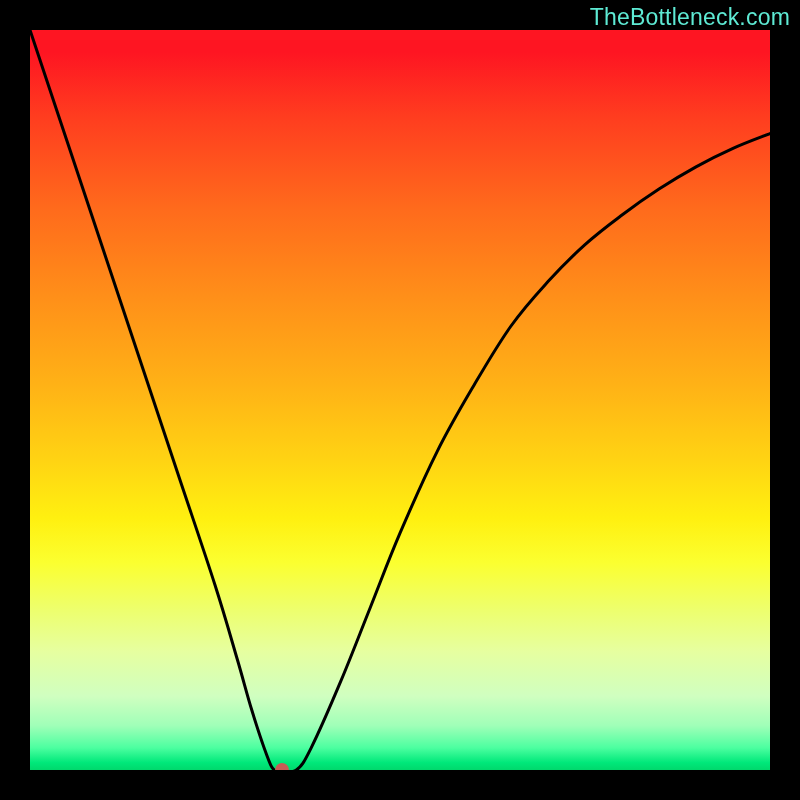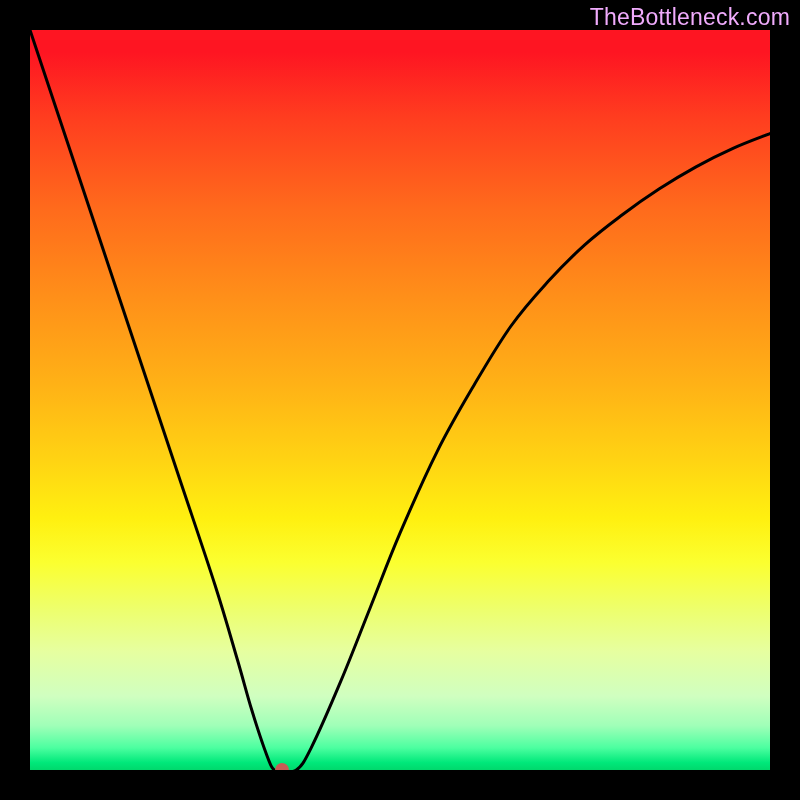--- a/index.html
+++ b/index.html
@@ -14,21 +14,21 @@
   .frame {
     position: relative;
     width: 800px;
     height: 800px;
     background: #000;
   }
   .watermark {
     position: absolute;
     top: 4px;
     right: 10px;
-    color: #f0abfc;
+    color: #5eead4;
     font-size: 23px;
     letter-spacing: 0.2px;
     font-weight: 400;
     z-index: 5;
   }
   .plot-area {
     position: absolute;
     left: 30px;
     top: 30px;
     width: 740px;

